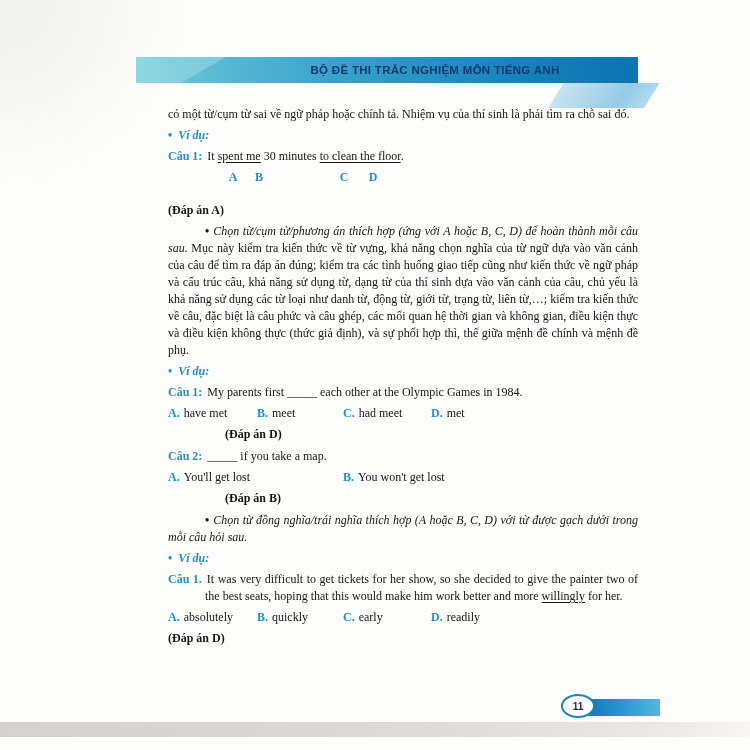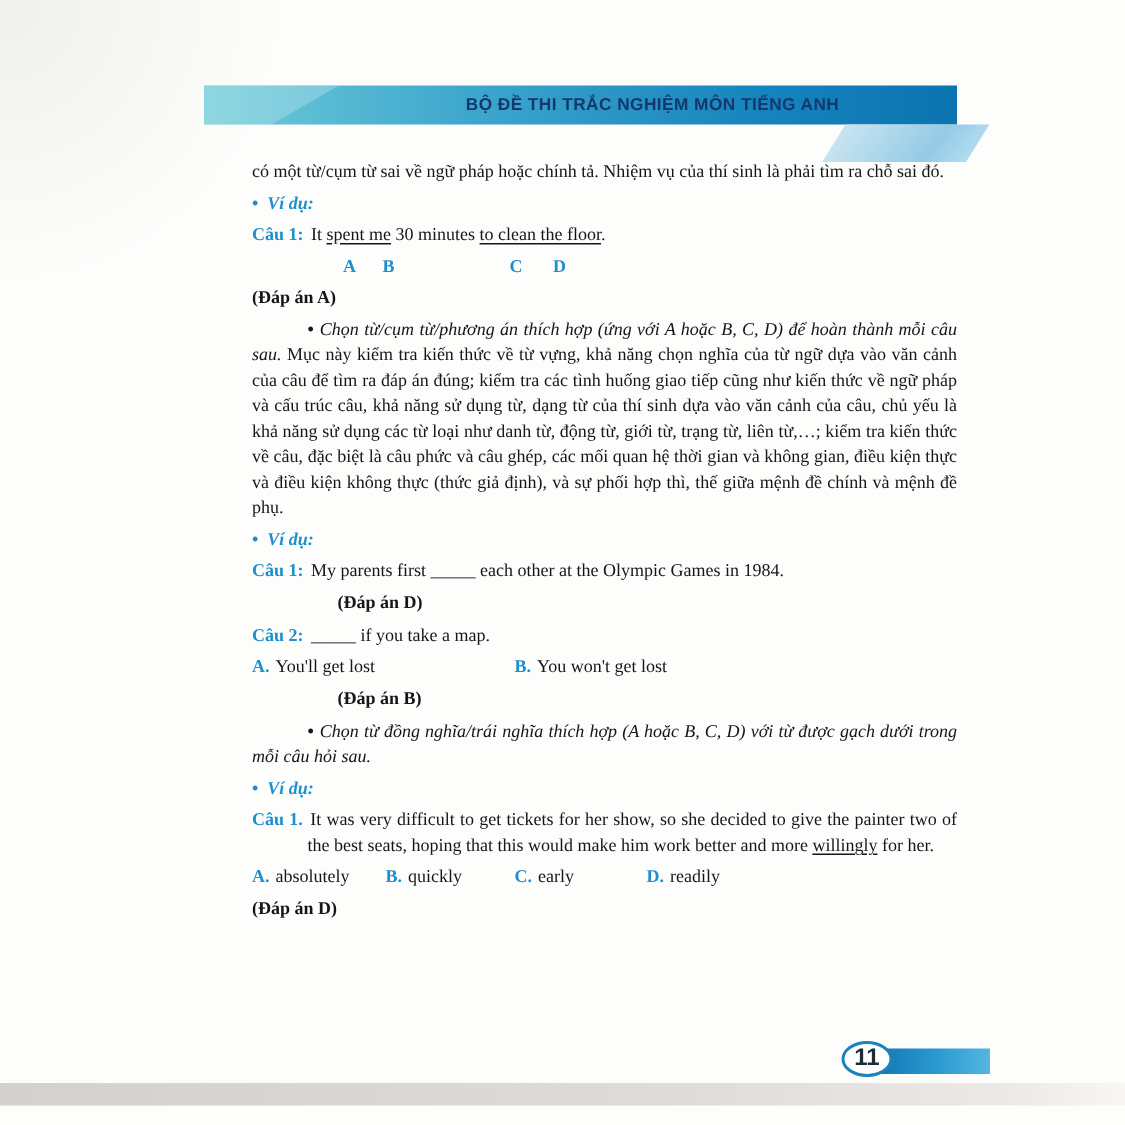--- a/index.html
+++ b/index.html
@@ -42,21 +42,21 @@
   .b  { font-weight:normal; }
   .u { text-decoration:underline; text-underline-offset:2px; }
 
   .example { margin-left:37px; margin-bottom:5px; }
   .bullet-blue { color:#1e8fce; font-weight:bold; margin-right:6px; }
   .bullet-black { font-weight:bold; margin-right:4px; }
   .vi-du { color:#1e8fce; font-style:italic; font-weight:bold; }
 
   .q-label { color:#1e8fce; font-weight:bold; margin-right:5px;margin-top:47px; }
   .question { margin-bottom:1px; }
-  .letters-row { line-height:17px; margin-bottom:4px; }
+  .letters-row { line-height:17px; margin-bottom:16px; }
   .letters-row .ltr {
     display:inline-block; width:10px; text-align:center;
     color:#1e8fce; font-weight:bold;
   }
   .ltr.la { margin-left:60px; } .ltr.lb { margin-left:13px; }
   .ltr.lc { margin-left:72px; } .ltr.ld { margin-left:16px; }
 
   .answer { font-weight:bold; margin-left:37px; margin-bottom:6px; }
   .answer.deep { margin-left:57px; margin-bottom:5px; }
 
@@ -72,21 +72,21 @@
 
   
   .page-bar {
     position:absolute; left:578px; top:699px; width:82px; height:17px; z-index:1;
     background:linear-gradient(90deg,#0d71ae 0%, #2d9bd2 60%, #55b6e0 100%);
   }
   .page-badge {
     position:absolute; left:561px; top:694px; width:34px; height:24px; z-index:2;
     border:2px solid #1b84bd; border-radius:50%; background:#ffffff;
     display:flex; align-items:center; justify-content:center;
-    font-family:"Liberation Sans",sans-serif; font-weight:bold; font-size:16px; color:#1c2b3a;
+    font-family:"Liberation Sans",sans-serif; font-weight:bold; font-size:10px; color:#1c2b3a;
   }
   .bottom-strip {
     position:absolute; left:0; top:722px; width:750px; height:15px;
     background:linear-gradient(90deg,#d2d1cd 0%, #dddcd8 60%, #eceae6 90%, #f8f7f4 100%);
   }
 </style>
 </head>
 <body>
 
 <div class="photo">
@@ -116,20 +116,21 @@
     <p class="answer">(Đáp án A)</p>
 
     <p class="bullet-para"><span class="bullet-black">•</span><span class="it">Chọn từ/cụm từ/phương án thích hợp (ứng với A hoặc B, C, D) để hoàn thành mỗi câu sau.</span><span> Mục này kiểm tra kiến thức về từ vựng, khả năng chọn nghĩa của từ ngữ dựa vào văn cảnh của câu để tìm ra đáp án đúng; kiểm tra các tình huống giao tiếp cũng như kiến thức về ngữ pháp và cấu trúc câu, khả năng sử dụng từ, dạng từ của thí sinh dựa vào văn cảnh của câu, chủ yếu là khả năng sử dụng các từ loại như danh từ, động từ, giới từ, trạng từ, liên từ,…; kiểm tra kiến thức về câu, đặc biệt là câu phức và câu ghép, các mối quan hệ thời gian và không gian, điều kiện thực và điều kiện không thực (thức giả định), và sự phối hợp thì, thế giữa mệnh đề chính và mệnh đề phụ.</span></p>
 
     <p class="example">
       <span class="bullet-blue">•</span><span class="vi-du">Ví dụ:</span>
     </p>
 
     <p class="question"><span class="q-label">Câu 1:</span><span>My parents first _____ each other at the Olympic Games in 1984.</span></p>
 
+    <p class="opt-row"><span class="opt col1"><span class="opt-letter">A.</span><span>have met</span></span><span class="opt col2"><span class="opt-letter">B.</span><span>meet</span></span><span class="opt col3"><span class="opt-letter">C.</span><span>had meet</span></span><span class="opt"><span class="opt-letter">D.</span><span>met</span></span></p>
 
     <p class="answer deep">(Đáp án D)</p>
 
     <p class="question"><span class="q-label">Câu 2:</span><span>_____ if you take a map.</span></p>
 
     <p class="opt-row"><span class="opt wide1"><span class="opt-letter">A.</span><span>You'll get lost</span></span><span class="opt"><span class="opt-letter">B.</span><span>You won't get lost</span></span></p>
 
 
     <p class="answer deep">(Đáp án B)</p>
 

